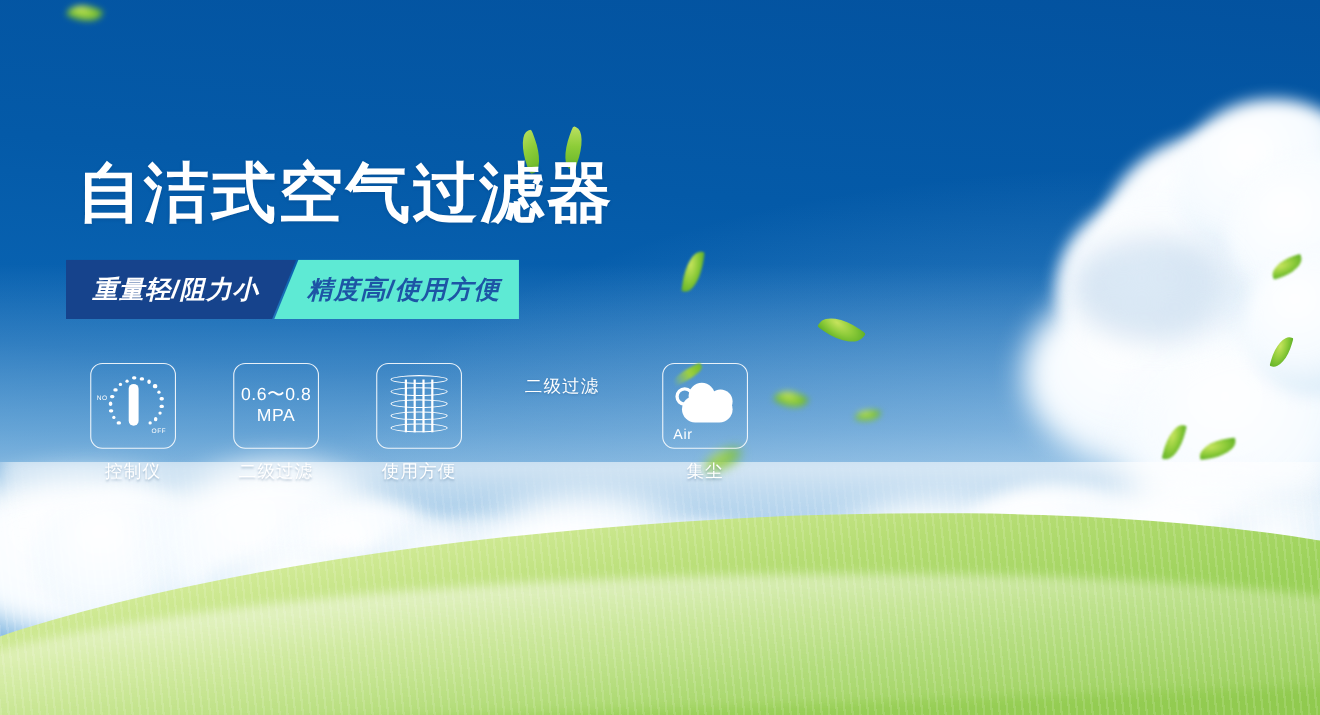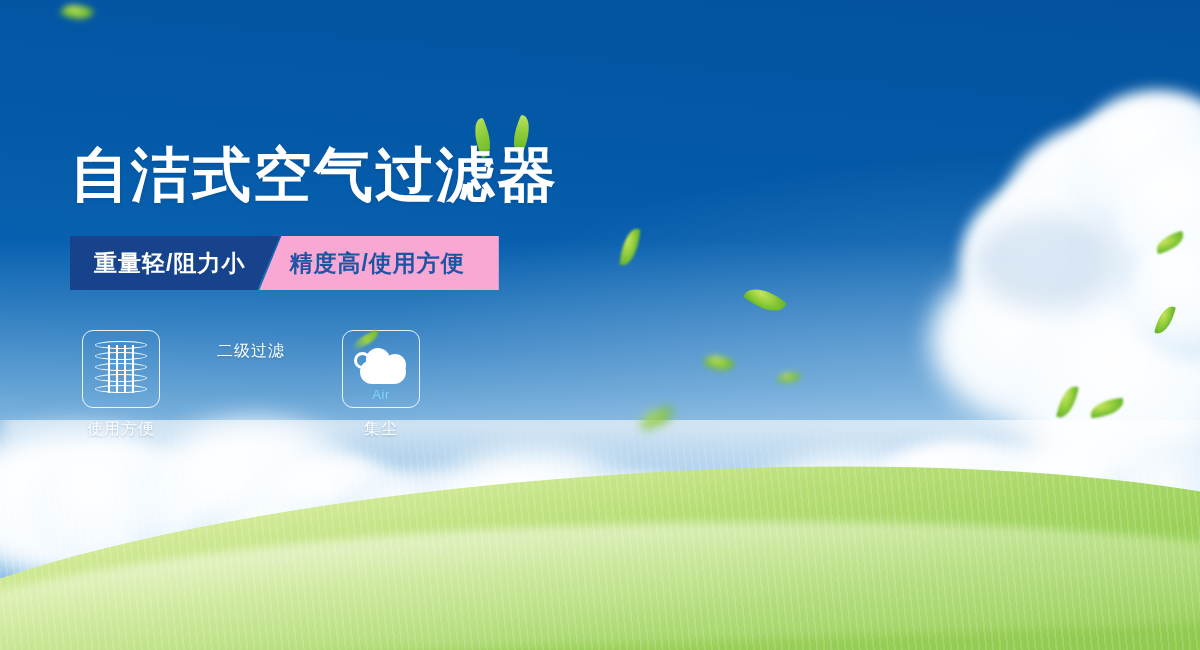--- a/index.html
+++ b/index.html
@@ -88,32 +88,32 @@
   }
   .sprout{position:absolute;left:473px;top:112px;width:58px;height:48px;}
   .sprout i{
     position:absolute;display:block;width:15px;height:38px;
     background:linear-gradient(160deg,#bde162 0%,#8dcd38 45%,#63b327 100%);
   }
   .sprout i.l{left:2px;top:7px;border-radius:80% 10% 76% 12%;transform:rotate(-20deg);}
   .sprout i.r{right:2px;top:4px;border-radius:10% 80% 12% 76%;transform:rotate(20deg);}
 
   
-  .tags{position:absolute;left:70px;top:236px;height:54px;display:flex;}
+  .tags{position:absolute;left:60px;top:236px;height:54px;display:flex;font-style:italic;}
   .tag{
     display:flex;align-items:center;justify-content:center;
     height:54px;font-size:23px;letter-spacing:1px;font-weight:700;white-space:nowrap;
   }
   .tag-dark{
     background:#16438c;color:#ffffff;padding:0 16px 0 24px;
     clip-path:polygon(0 0,100% 0,calc(100% - 22px) 100%,0 100%);
     padding-right:34px;
   }
   .tag-light{
-    background:#f9a8d4;color:#1d55a5;padding:0 34px 0 8px;
+    background:#5eead4;color:#1d55a5;padding:0 17px 0 8px;
     margin-left:-20px;
     clip-path:polygon(22px 0,100% 0,100% 100%,0 100%);
     padding-left:30px;
   }
 
   
   .features{position:absolute;left:70px;top:330px;display:flex;gap:28px;}
   .feature{width:102px;display:flex;flex-direction:column;align-items:center;}
   .fbox{
     width:78px;height:78px;border:1.6px solid rgba(255,255,255,.88);
@@ -157,22 +157,22 @@
   }
   .cloudicon .body{
     position:absolute;left:8px;bottom:2px;width:46px;height:24px;
     background:#fff;border-radius:13px 13px 13px 13px;
   }
   .cloudicon .ring{
     position:absolute;left:2px;top:6px;width:17px;height:17px;
     border:3.4px solid #fff;border-radius:50%;background:transparent;
   }
   .cloudicon .air{
-    position:absolute;left:0;right:0;bottom:-16px;text-align:center;
-    font-size:13px;color:#7dd3fc;letter-spacing:.6px;
+    position:absolute;left:0;right:0;bottom:-16px;
+    font-size:13px;color:#ffffff;letter-spacing:.6px;
   }
   .cloudicon .streak{
     position:absolute;left:-2px;top:-10px;width:30px;height:9px;
     background:linear-gradient(90deg,rgba(150,210,60,0) 0%,#9ed13f 55%,#74bb2c 100%);
     border-radius:60% 10% 60% 10%;transform:rotate(-28deg);filter:blur(1px);
   }
 </style>
 </head>
 <body>
 
@@ -233,21 +233,58 @@
   </div>
   <div class="headline">自洁式空气过滤器</div>
 
   <div class="tags">
     <div class="tag tag-dark">重量轻/阻力小</div>
     <div class="tag tag-light">精度高/使用方便</div>
   </div>
 
   <div class="features">
 
-
+    <div class="feature">
+      <div class="fbox">
+        <div class="gauge">
+          <div class="dots">
+            <s style="left:20.3px;top:0px"></s>
+            <s style="left:27.3px;top:0.8px"></s>
+            <s style="left:33.8px;top:3.2px"></s>
+            <s style="left:39.2px;top:7.2px"></s>
+            <s style="left:43.1px;top:12.6px"></s>
+            <s style="left:45.2px;top:18.9px"></s>
+            <s style="left:45.4px;top:25.6px"></s>
+            <s style="left:43.5px;top:31.9px"></s>
+            <s style="left:39.8px;top:37.2px"></s>
+            <s style="left:34.5px;top:40.9px"></s>
+            <s style="left:6.3px;top:40.5px"></s>
+            <s style="left:1.9px;top:35.9px"></s>
+            <s style="left:-0.6px;top:29.8px"></s>
+            <s style="left:-1.2px;top:23.2px"></s>
+            <s style="left:0.2px;top:16.7px"></s>
+            <s style="left:3.4px;top:10.9px"></s>
+            <s style="left:8.1px;top:6.1px"></s>
+            <s style="left:13.9px;top:2.6px"></s>
+          </div>
+          <div class="bar"></div>
+          <div class="no">NO</div>
+          <div class="off">OFF</div>
+        </div>
+      </div>
+      <div class="flabel">控制仪</div>
+    </div>
+
+    <div class="feature">
+      <div class="fbox">
+        <div class="txt">0.6〜0.8</div>
+        <div class="txt">MPA</div>
+      </div>
+      <div class="flabel">二级过滤</div>
+    </div>
 
     <div class="feature">
       <div class="fbox">
         <div class="coil">
           <e style="top:0px"></e>
           <e style="top:11px"></e>
           <e style="top:22px"></e>
           <e style="top:33px"></e>
           <e style="top:44px"></e>
           <v style="left:13px"></v>

